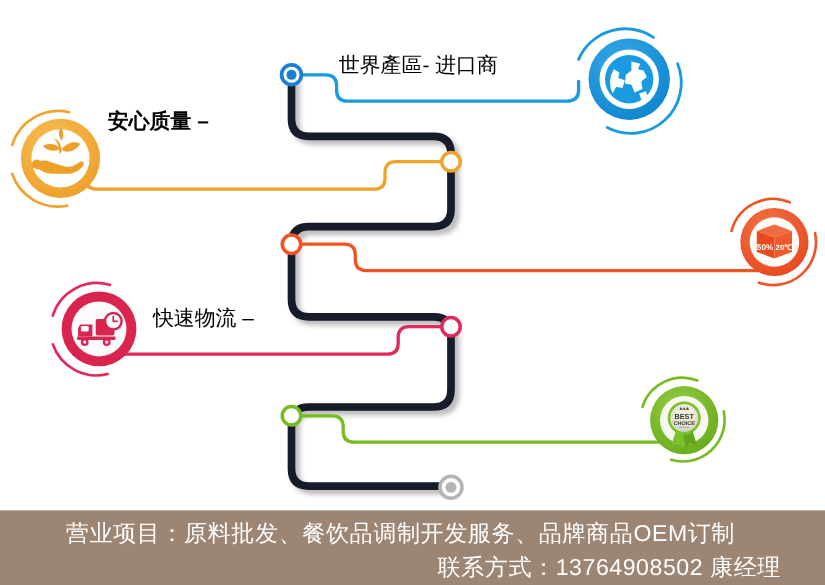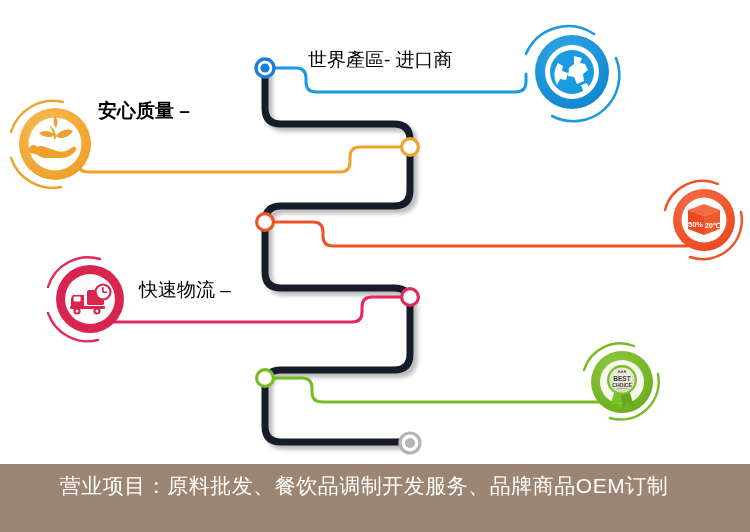--- a/index.html
+++ b/index.html
@@ -204,15 +204,16 @@
   </div>
 
 
   <div class="label" style="left:139px;top:250px;margin-top:24px;">
     <span>快速物流 –</span>
   </div>
 
 
   <div id="banner">
     <div class="line">营业项目：原料批发、餐饮品调制开发服务、品牌商品OEM订制</div>
+    <div class="line line2">联系方式：13764908502 康经理</div>
   </div>
 
 </div>
 
 </body></html>

